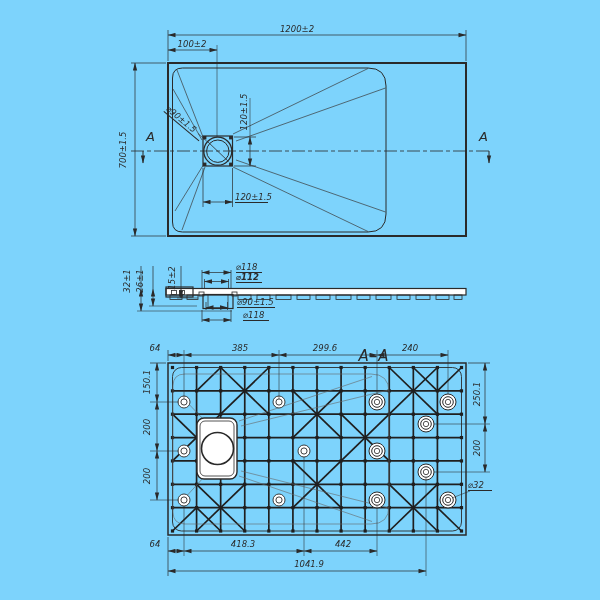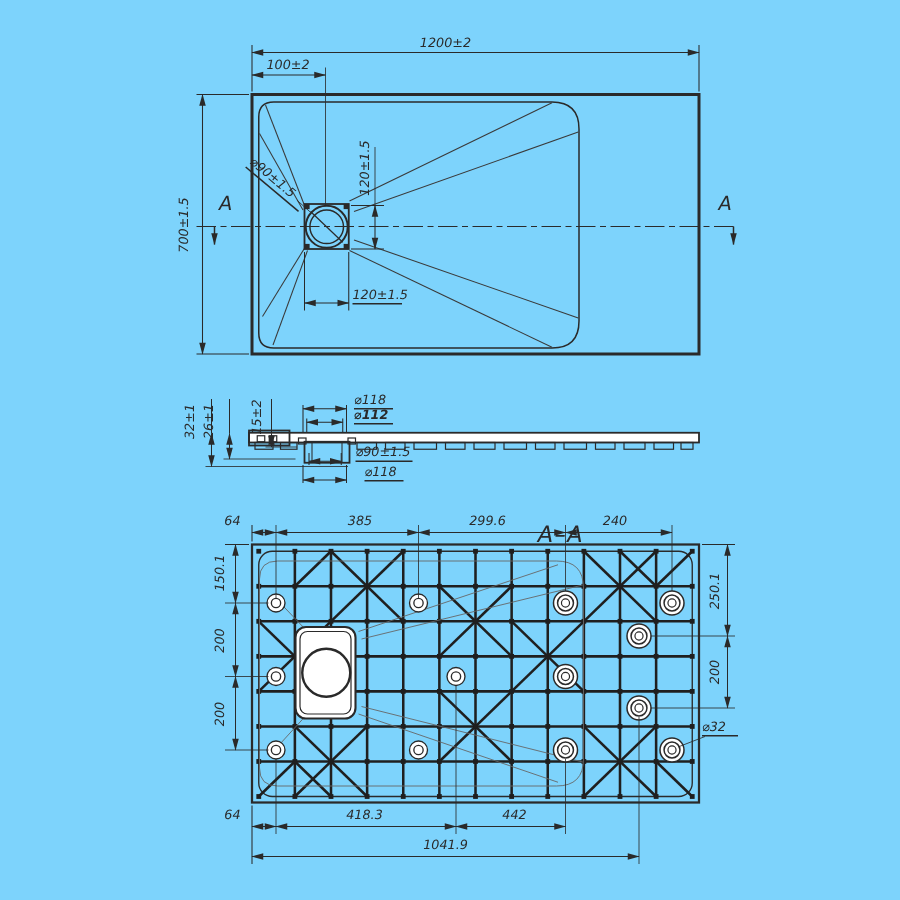--- a/index.html
+++ b/index.html
@@ -400,15 +400,15 @@
 <span class="dim" style="left:380px;top:343px;width:60px;">240</span>
 <span class="dim rot" style="left:122px;top:377px;width:50px;">150.1</span>
 <span class="dim rot" style="left:122px;top:422px;width:50px;">200</span>
 <span class="dim rot" style="left:122px;top:471px;width:50px;">200</span>
 <span class="dim rot" style="left:452px;top:389px;width:50px;">250.1</span>
 <span class="dim rot" style="left:452px;top:443px;width:50px;">200</span>
 <span class="dim u left" style="left:468px;top:480px;width:24px;">⌀32</span>
 <span class="dim" style="left:135px;top:539px;width:40px;">64</span>
 <span class="dim" style="left:213px;top:539px;width:60px;">418.3</span>
 <span class="dim" style="left:313px;top:539px;width:60px;">442</span>
-<span class="dim" style="left:257px;top:559px;width:80px;">1041.9</span>
+<span class="dim" style="left:269px;top:559px;width:80px;">1041.9</span>
 
 </div>
 
 </body></html>

